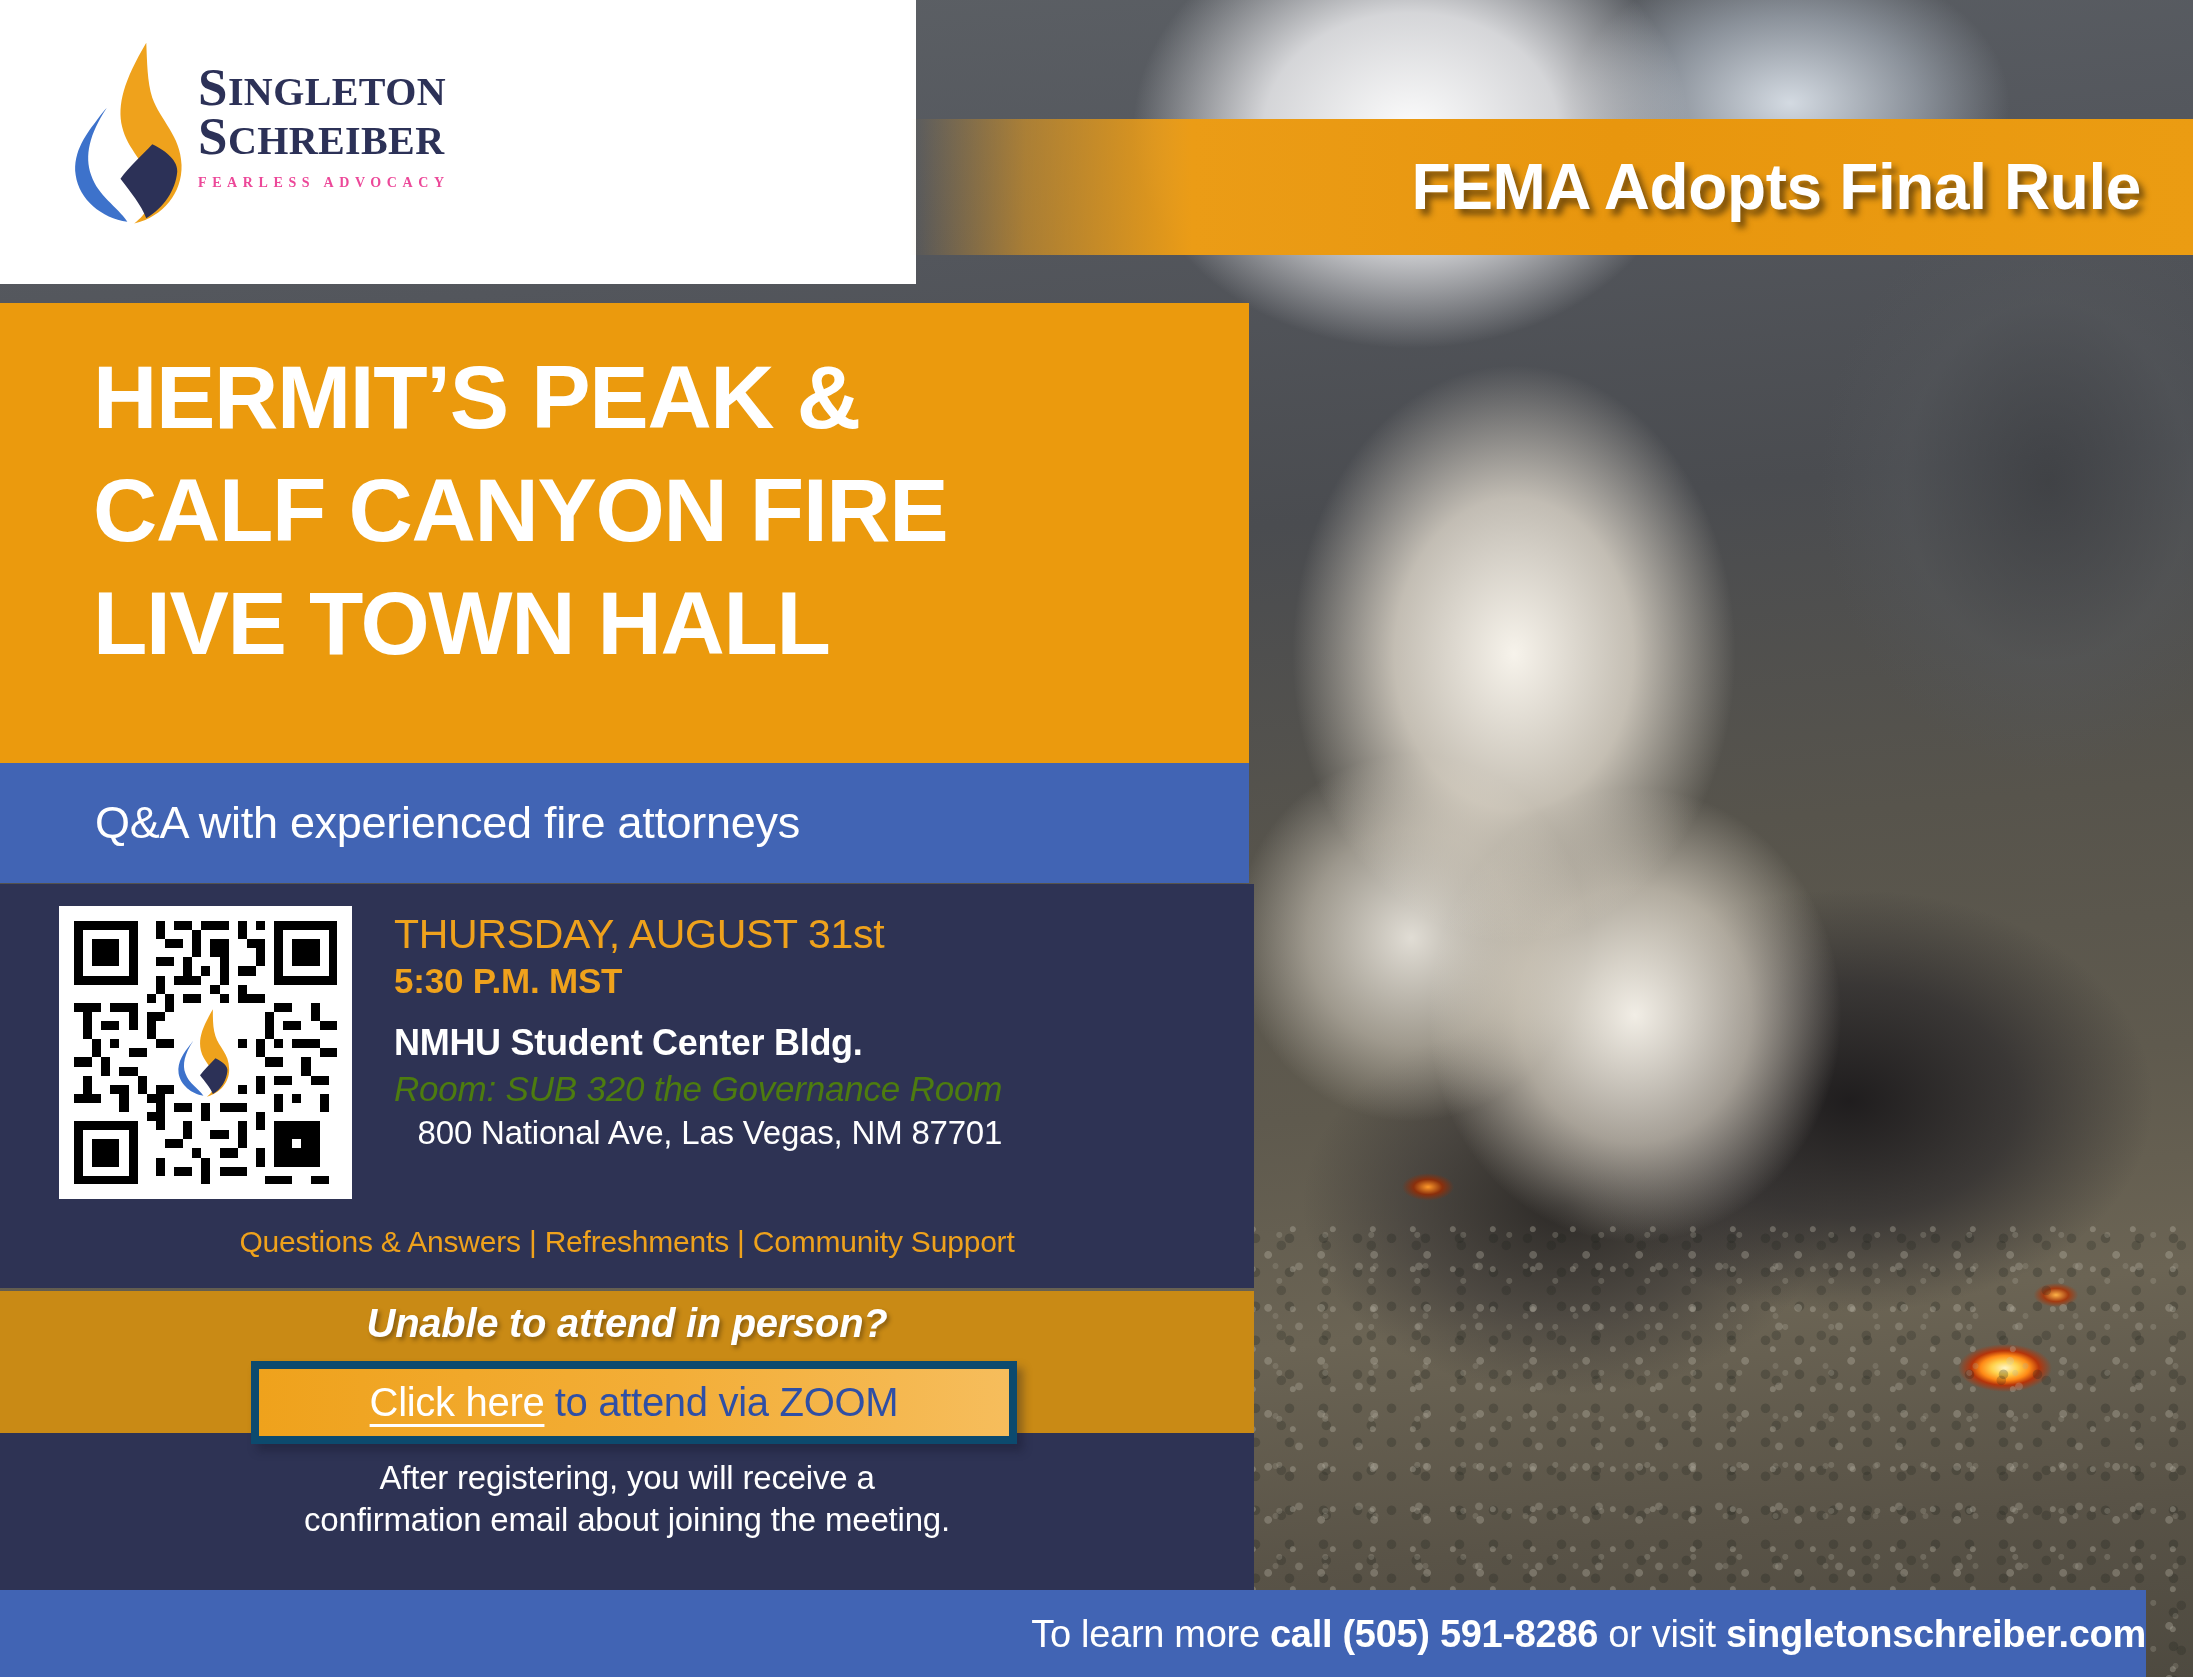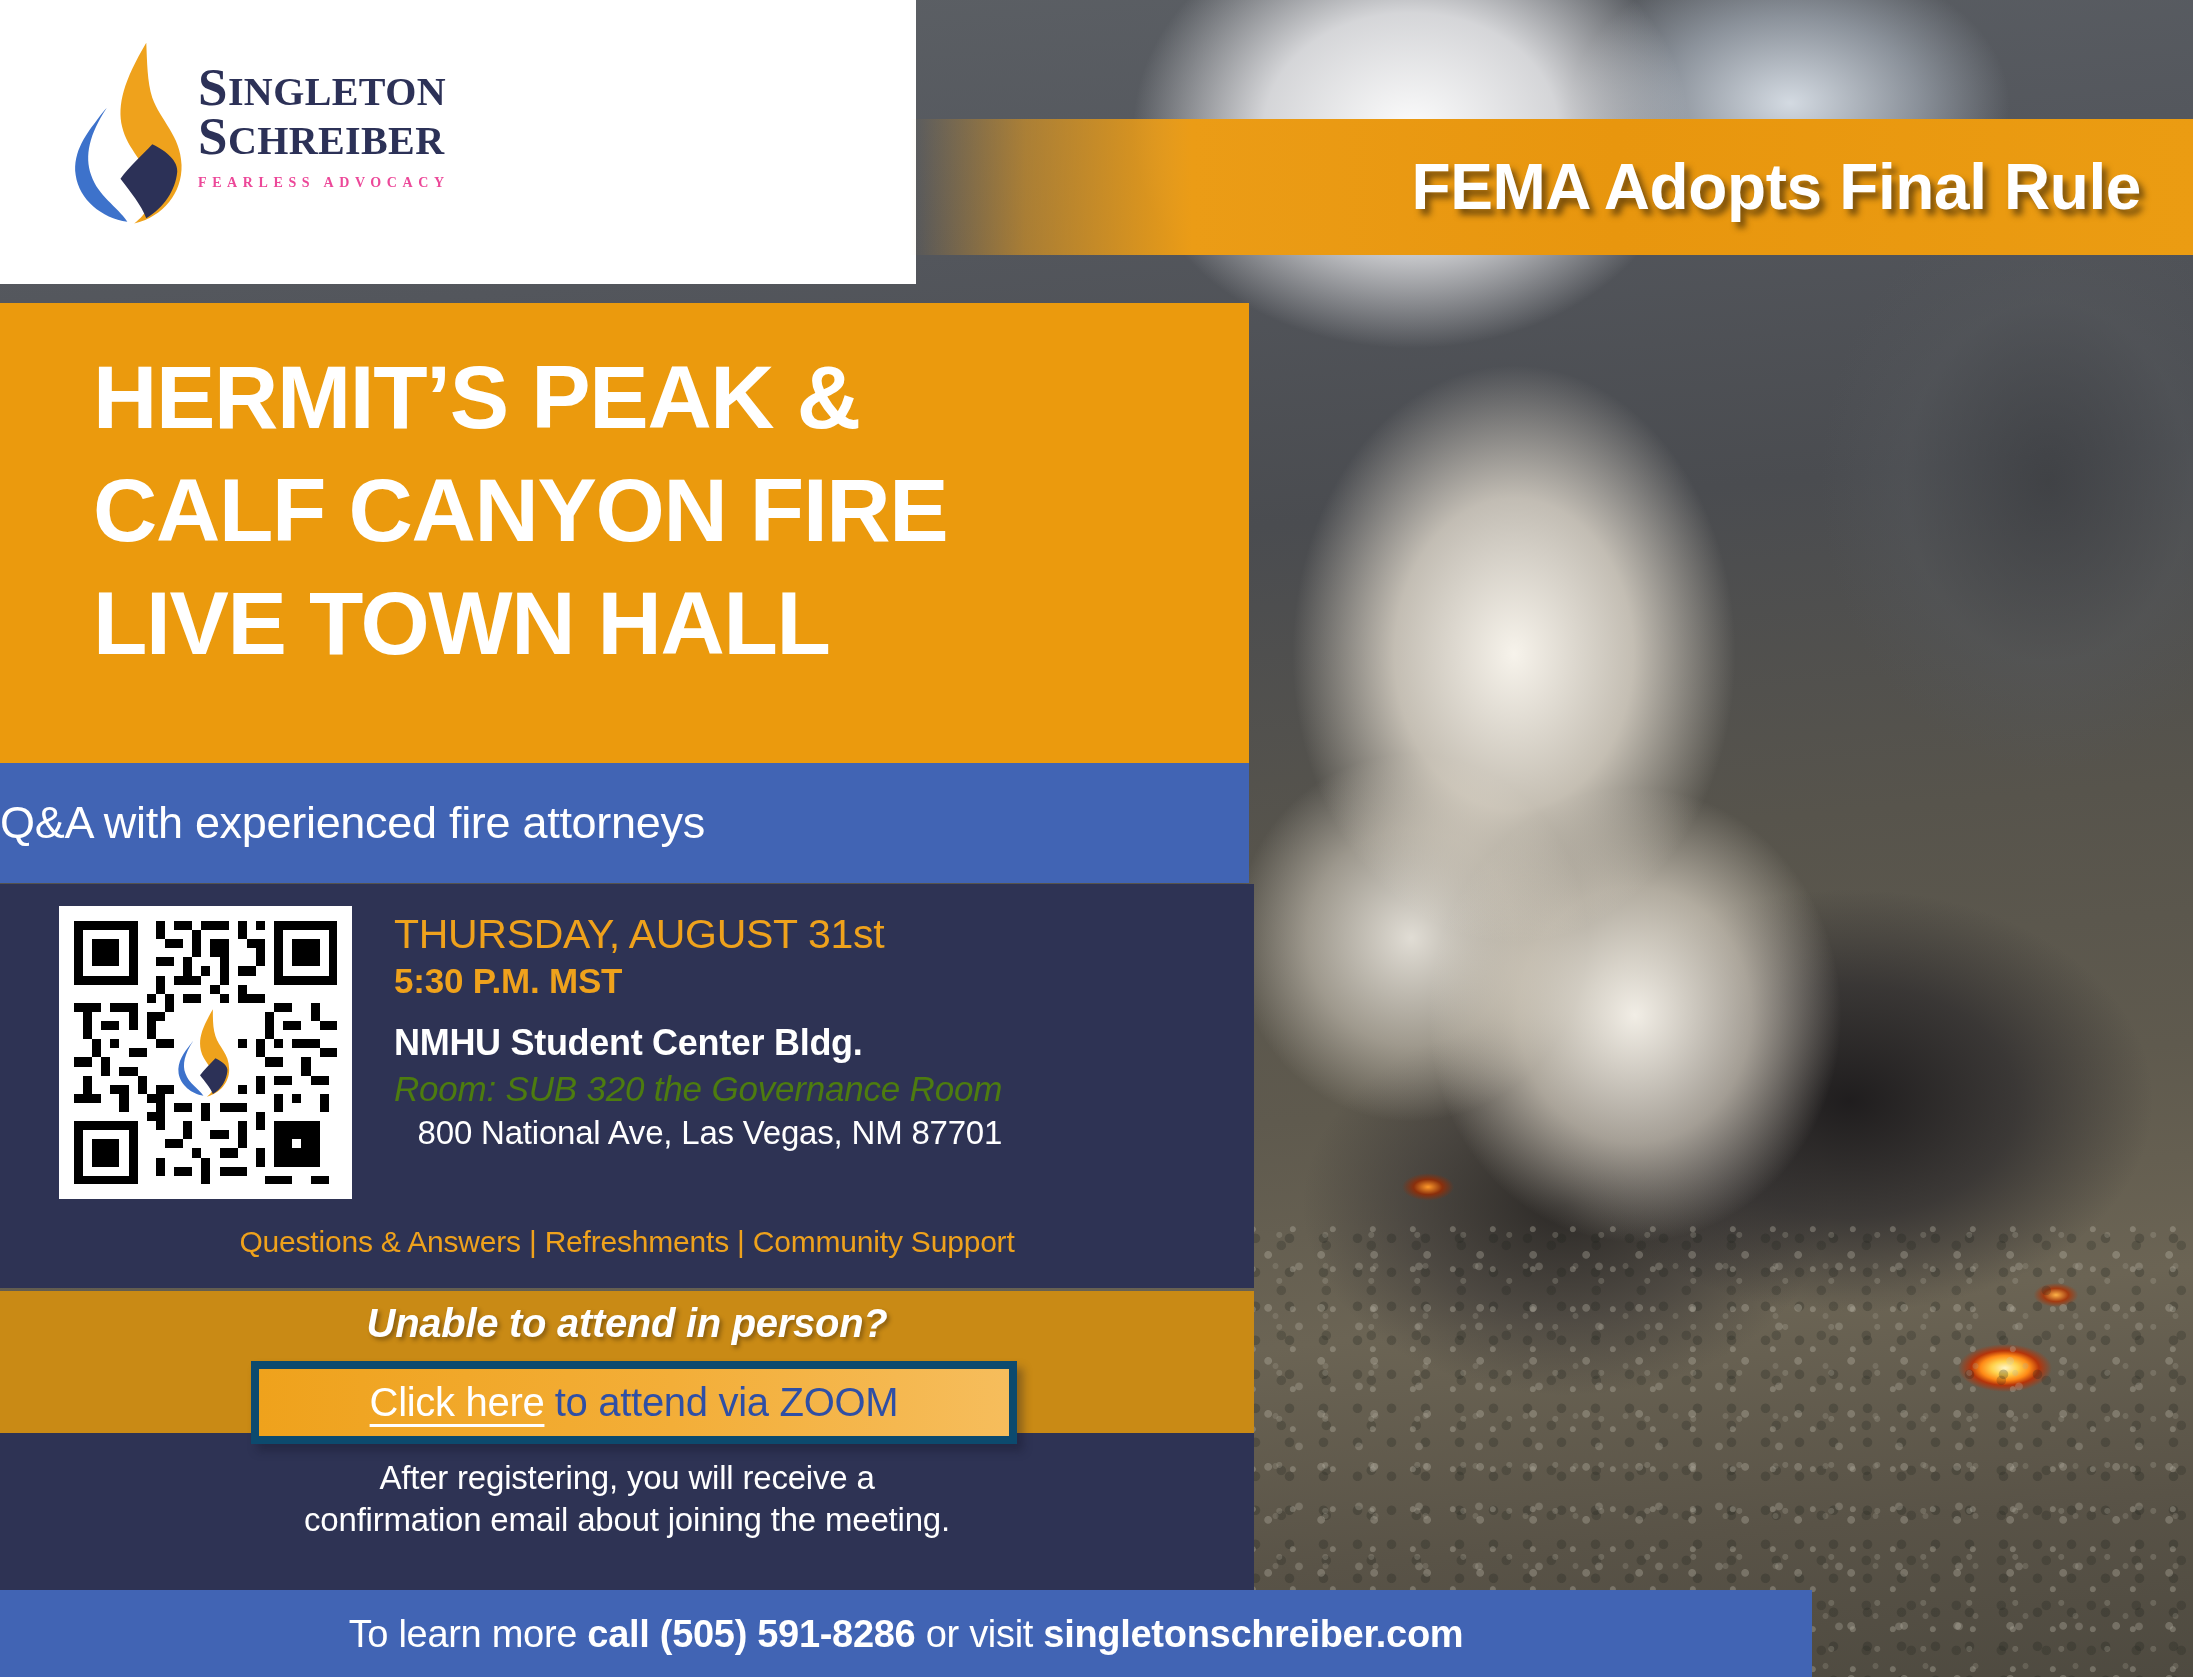--- a/index.html
+++ b/index.html
@@ -92,21 +92,21 @@
     font-size:89px; font-weight:bold; color:#ffffff;
     line-height:1.27; letter-spacing:-1.3px; white-space:nowrap;
   }
 
   
   #qa-bar {
     position:absolute; left:0; top:763px; width:1249px; height:120px;
     background:#4164b4; z-index:5; display:flex; align-items:center;
   }
   #qa-text {
-    font-size:45px; color:#ffffff; letter-spacing:-0.3px;
+    font-size:45px; color:#ffffff; padding-left:95px; letter-spacing:-0.3px;
   }
 
   
   #details-panel {
     position:absolute; left:0; top:884px; width:1254px; height:404px;
     background:#2e3354; z-index:5;
   }
   #qr-wrap {
     position:absolute; left:59px; top:906px;
     width:293px; height:293px; background:#ffffff; z-index:7;
@@ -162,23 +162,23 @@
     position:absolute; left:0; top:1433px; width:1254px; height:157px;
     background:#2e3354; z-index:5;
   }
   #note-text {
     position:absolute; left:0; top:1457px; width:1254px; z-index:8;
     text-align:center; font-size:33px; color:#ffffff; line-height:1.28; letter-spacing:-0.2px;
   }
 
   
   #footer {
-    position:absolute; left:0; bottom:0; width:1812px; height:88px;
+    position:absolute; left:0; bottom:0; width:2146px; height:88px;
     background:#4164b4; z-index:6;
-    display:flex; align-items:center; justify-content:center;
+    display:flex; align-items:center; justify-content:flex-end;
   }
   #footer-text { font-size:38px; color:#ffffff; letter-spacing:-0.3px; white-space:nowrap; }
   #footer-text b { font-weight:bold; }
 </style>
 </head>
 <body>
 
 <div id="photo"></div>
 
 <div id="header-band"></div>

